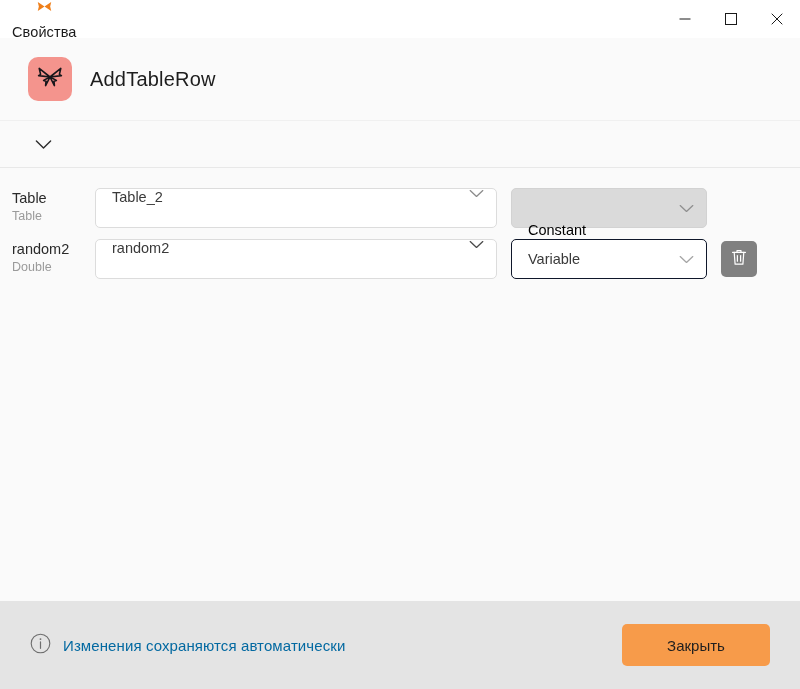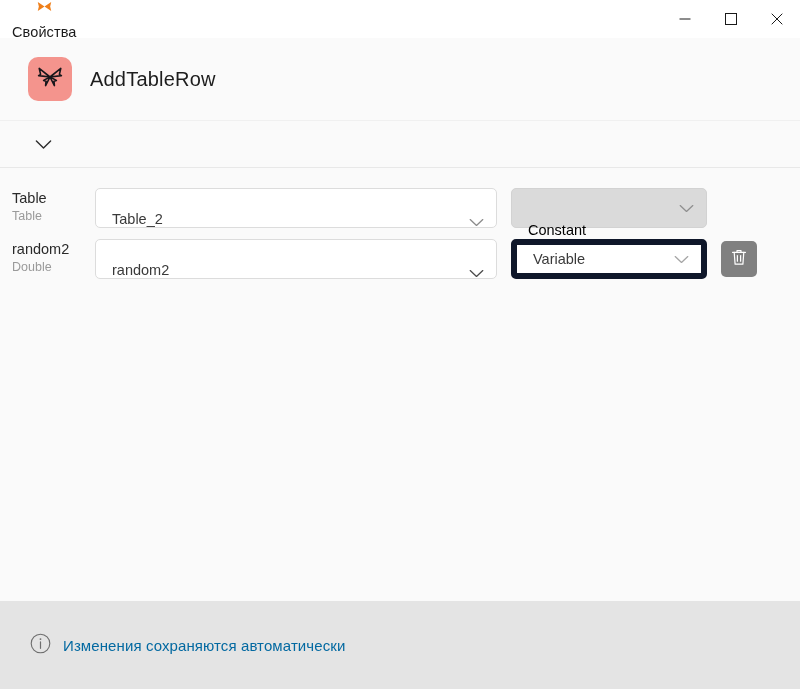--- a/index.html
+++ b/index.html
@@ -148,21 +148,21 @@
   }
 
   .value-field {
     width: 402px;
     height: 40px;
     box-sizing: border-box;
     background: #ffffff;
     border: 1px solid #dcdcdc;
     border-radius: 5px;
     display: flex;
-    align-items: flex-end;
+    align-items: flex-start;
     padding: 0 12px 0 16px;
     margin-left: 1px;
   }
   .value-field .val-text {
     font-size: 14.5px;
     color: #3a3a3a;
     flex: 1;
     white-space: nowrap;
     overflow: hidden;
   }
@@ -172,21 +172,21 @@
     height: 40px;
     box-sizing: border-box;
     border-radius: 5px;
     display: flex;
     align-items: center;
     padding: 0 12px 0 16px;
     margin-left: 14px;
   }
   .kind-select.enabled {
     background: #ffffff;
-    border: 6px solid #0f172a;
+    border: 1px solid #0f172a;
   }
   .kind-select.disabled {
     background: #dadada;
     border: 1px solid #d2d2d2;
   }
   .kind-select .val-text {
     font-size: 14.5px;
     flex: 1;
     white-space: nowrap;
   }
@@ -369,15 +369,16 @@
     <div class="footer-note">
       <span>
         <svg width="21" height="21" viewBox="0 0 21 21" xmlns="http://www.w3.org/2000/svg">
           <circle cx="10.5" cy="10.5" r="9.3" fill="none" stroke="#6e6e6e" stroke-width="1.1"></circle>
           <circle cx="10.5" cy="6.1" r="0.95" fill="#6e6e6e"></circle>
           <path d="M10.5 8.9 V15.3" stroke="#6e6e6e" stroke-width="1.2" stroke-linecap="round"></path>
         </svg>
       </span>
       <span class="footer-note-text">Изменения сохраняются автоматически</span>
     </div>
+    <button class="close-button">Закрыть</button>
   </div>
 
 </div>
 
 </body></html>

